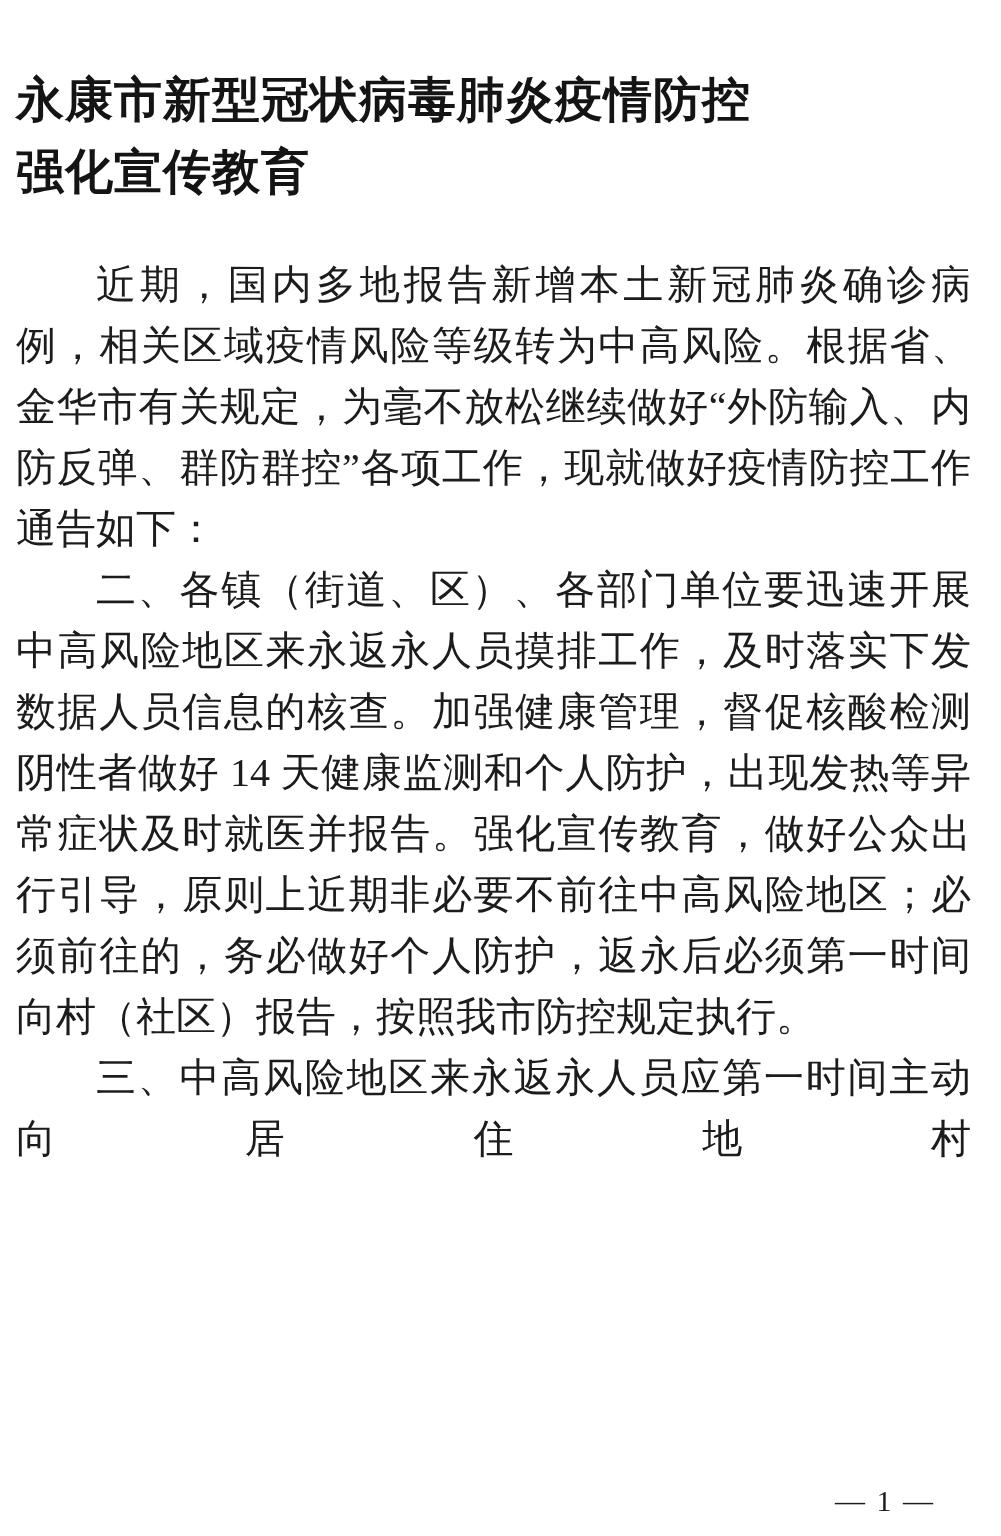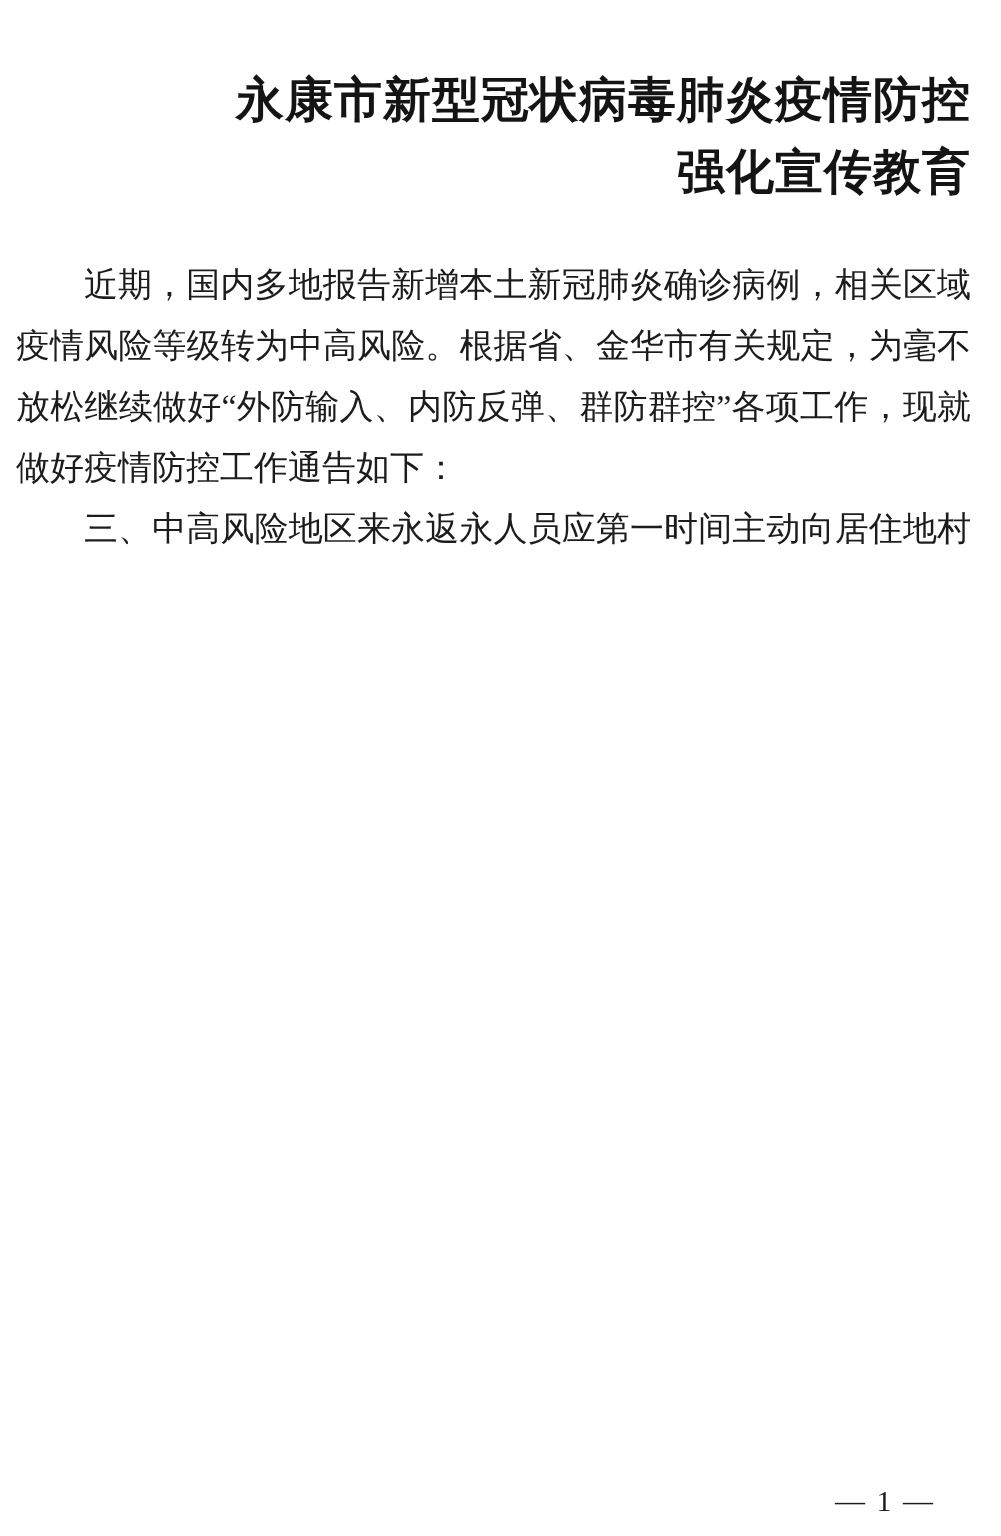--- a/index.html
+++ b/index.html
@@ -16,33 +16,33 @@
   .page {
     position: relative;
     width: 1001px;
     height: 1536px;
     background: #ffffff;
     box-sizing: border-box;
     padding: 64px 30px 0 16px;
   }
   .doc-title {
     margin: 0;
-    text-align: right;
+    text-align: left;
     font-size: 48px;
     line-height: 72px;
     font-weight: bold;
     color: #141414;
     letter-spacing: 1px;
   }
   .doc-title .title-line {
     display: block;
   }
   .doc-body {
     margin-top: 46px;
-    font-size: 34px;
+    font-size: 40px;
     line-height: 61px;
     color: #1c1c1c;
     text-align: justify;
   }
   .doc-body p {
     margin: 0;
     padding: 0;
     text-indent: 2em;
     word-break: break-all;
   }
@@ -64,18 +64,19 @@
 
 <div class="page">
 
   <h1 class="doc-title">
     <span class="title-line">永康市新型冠状病毒肺炎疫情防控</span>
     <span class="title-line">强化宣传教育</span>
   </h1>
 
   <div class="doc-body">
     <p>近期，国内多地报告新增本土新冠肺炎确诊病例，相关区域疫情风险等级转为中高风险。根据省、金华市有关规定，为毫不放松继续做好“外防输入、内防反弹、群防群控”各项工作，现就做好疫情防控工作通告如下：</p>
+    <p>二、各镇（街道、区）、各部门单位要迅速开展中高风险地区来永返永人员摸排工作，及时落实下发数据人员信息的核查。加强健康管理，督促核酸检测阴性者做好 14 天健康监测和个人防护，出现发热等异常症状及时就医并报告。强化宣传教育，做好公众出行引导，原则上近期非必要不前往中高风险地区；必须前往的，务必做好个人防护，返永后必须第一时间向村（社区）报告，按照我市防控规定执行。</p>
     <p class="continued">三、中高风险地区来永返永人员应第一时间主动向居住地村</p>
   </div>
 
   <div class="page-footer">— 1 —</div>
 
 </div>
 
 </body></html>

